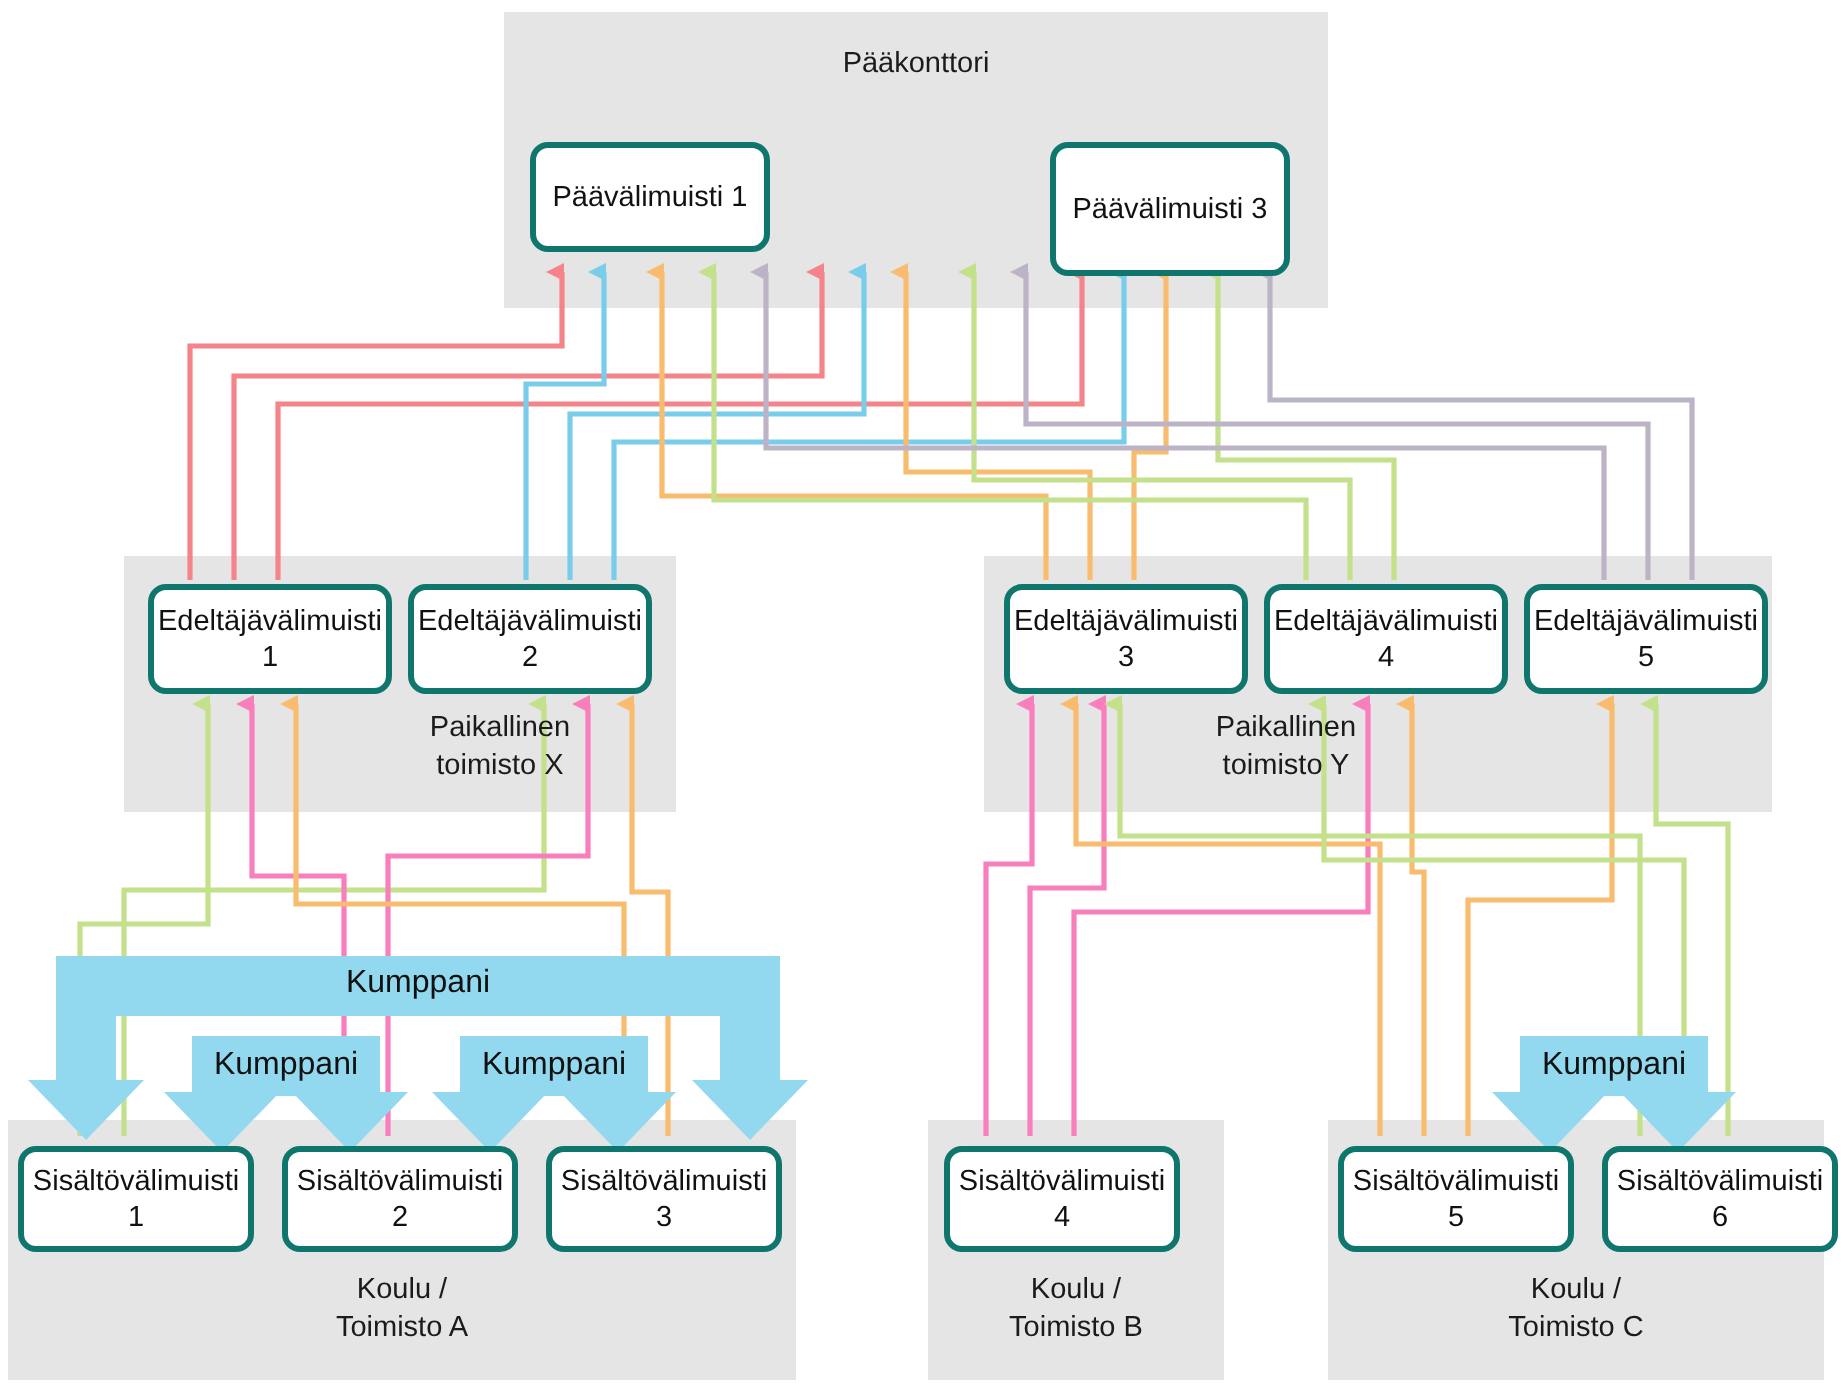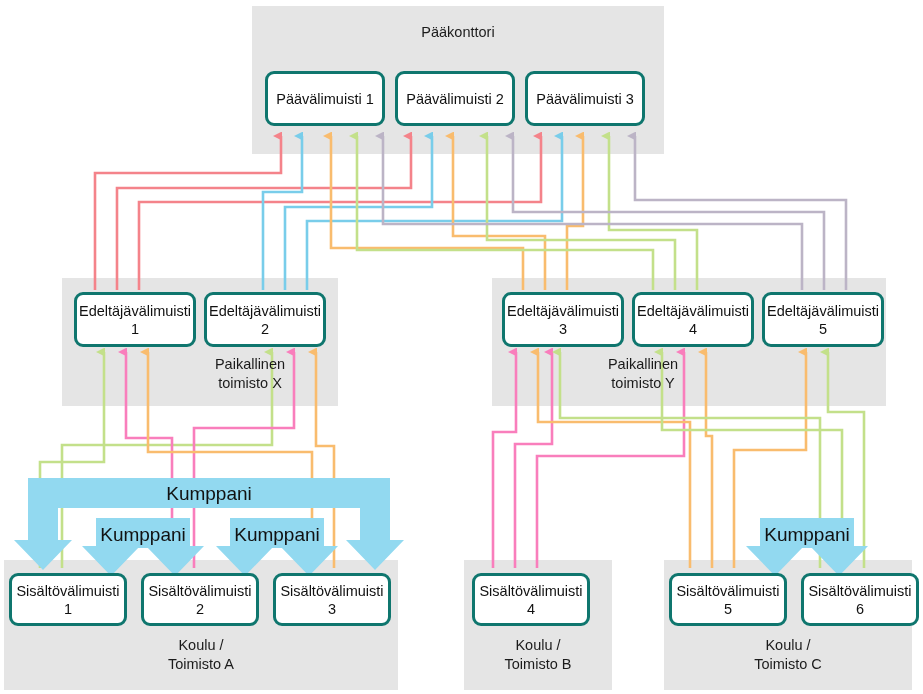--- a/index.html
+++ b/index.html
@@ -5,21 +5,21 @@
   html,body{margin:0;padding:0;background:#fff;}
   body{font-family:"Liberation Sans","DejaVu Sans",sans-serif;}
   #stage{position:relative;width:923px;height:694px;background:#ffffff;overflow:hidden;text-decoration:underline;}
   #wires{position:absolute;left:0;top:0;width:923px;height:694px;}
   .zone{position:absolute;background:#e5e5e5;}
   .zone-label{position:absolute;text-align:center;font-size:14.5px;color:#1b1b1b;line-height:19px;white-space:pre-line;font-weight:400;}
   .node{position:absolute;background:#ffffff;border:3px solid #0f766e;border-radius:9px;
         display:flex;align-items:center;justify-content:center;text-align:center;
         font-size:14.5px;color:#111;line-height:18px;box-sizing:border-box;}
   .node span{display:block;padding:0 2px;}
-  .kumppani-label{position:absolute;font-size:19px;color:#111;text-align:center;z-index:6;pointer-events:none;}
+  .kumppani-label{position:absolute;font-size:16px;color:#111;text-align:center;z-index:6;pointer-events:none;}
 </style>
 </head>
 <body>
 
 <div id="stage">
 
   <div class="zone" style="left:252px;top:6px;width:412px;height:148px;"></div>
   <div class="zone" style="left:62px;top:278px;width:276px;height:128px;"></div>
   <div class="zone" style="left:492px;top:278px;width:394px;height:128px;"></div>
   <div class="zone" style="left:4px;top:560px;width:394px;height:130px;"></div>
@@ -113,24 +113,21 @@
   <div class="zone-label" style="left:4px;top:636px;width:394px;">Koulu /
 Toimisto A</div>
   <div class="zone-label" style="left:464px;top:636px;width:148px;">Koulu /
 Toimisto B</div>
   <div class="zone-label" style="left:664px;top:636px;width:248px;">Koulu /
 Toimisto C</div>
 
   <div class="node" style="left:265px;top:71px;width:120px;height:55px;">
     <span>Päävälimuisti 1</span>
   </div>
-  <div class="node" style="left:395px;top:71px;width:120px;height:55px;">
-    <span>Päävälimuisti 2</span>
-  </div>
-  <div class="node" style="left:525px;top:71px;width:120px;height:55px;">
+  <div class="node" style="left:525px;top:71px;width:120px;height:67px;">
     <span>Päävälimuisti 3</span>
   </div>
 
   <div class="node" style="left:74px;top:292px;width:122px;height:55px;flex-direction:column;">
     <span>Edeltäjävälimuisti</span>
     <span>1</span>
   </div>
   <div class="node" style="left:204px;top:292px;width:122px;height:55px;flex-direction:column;">
     <span>Edeltäjävälimuisti</span>
     <span>2</span>

